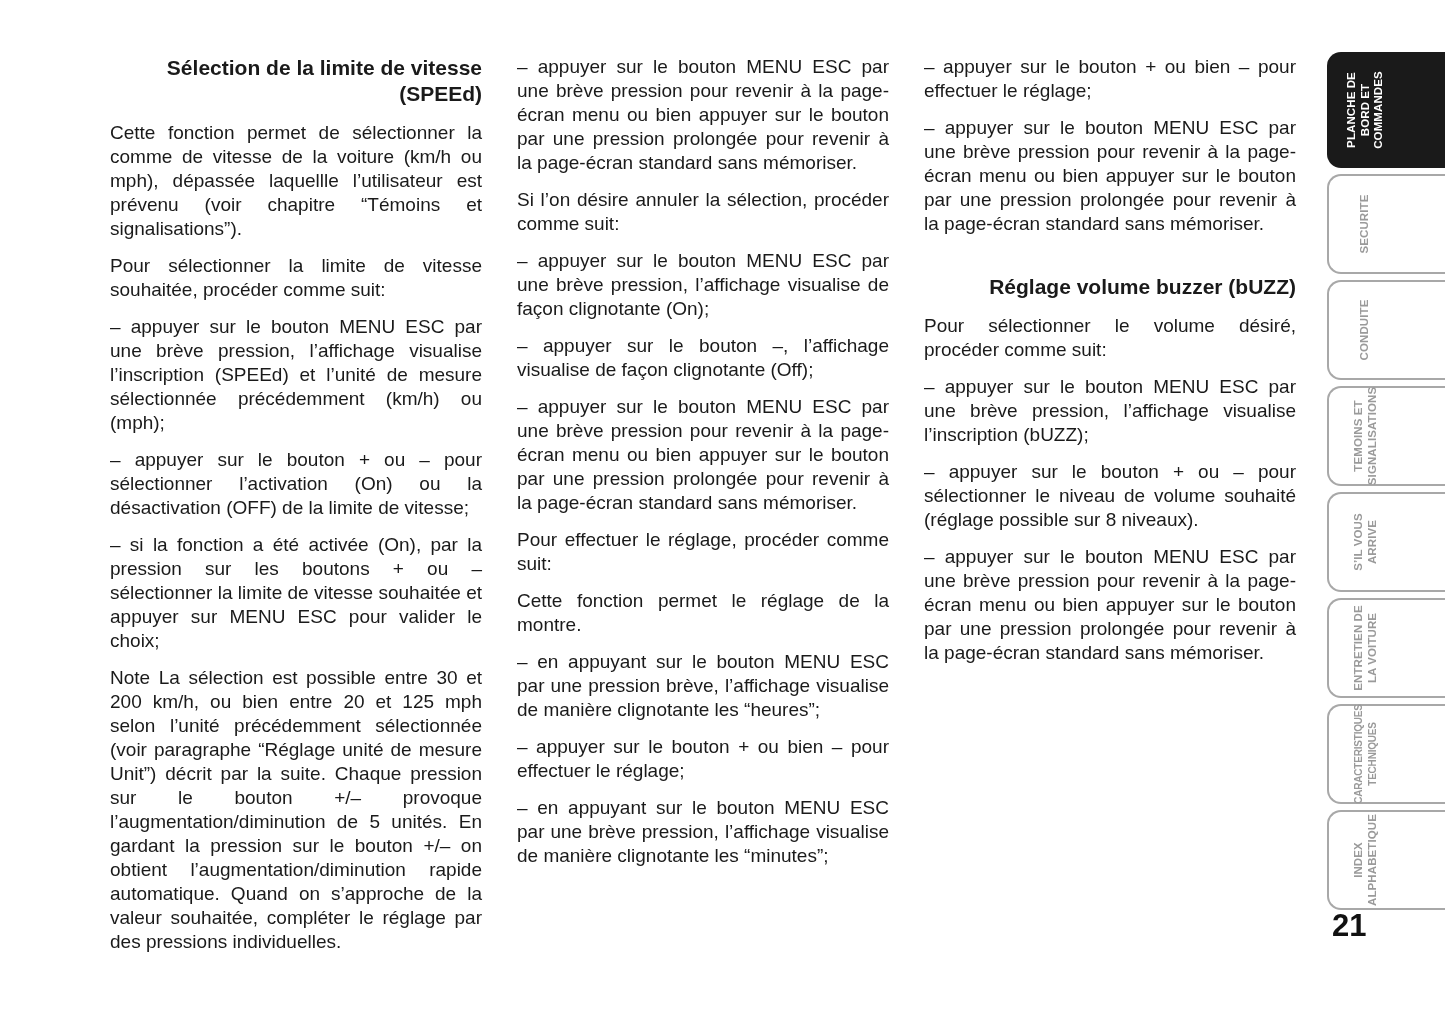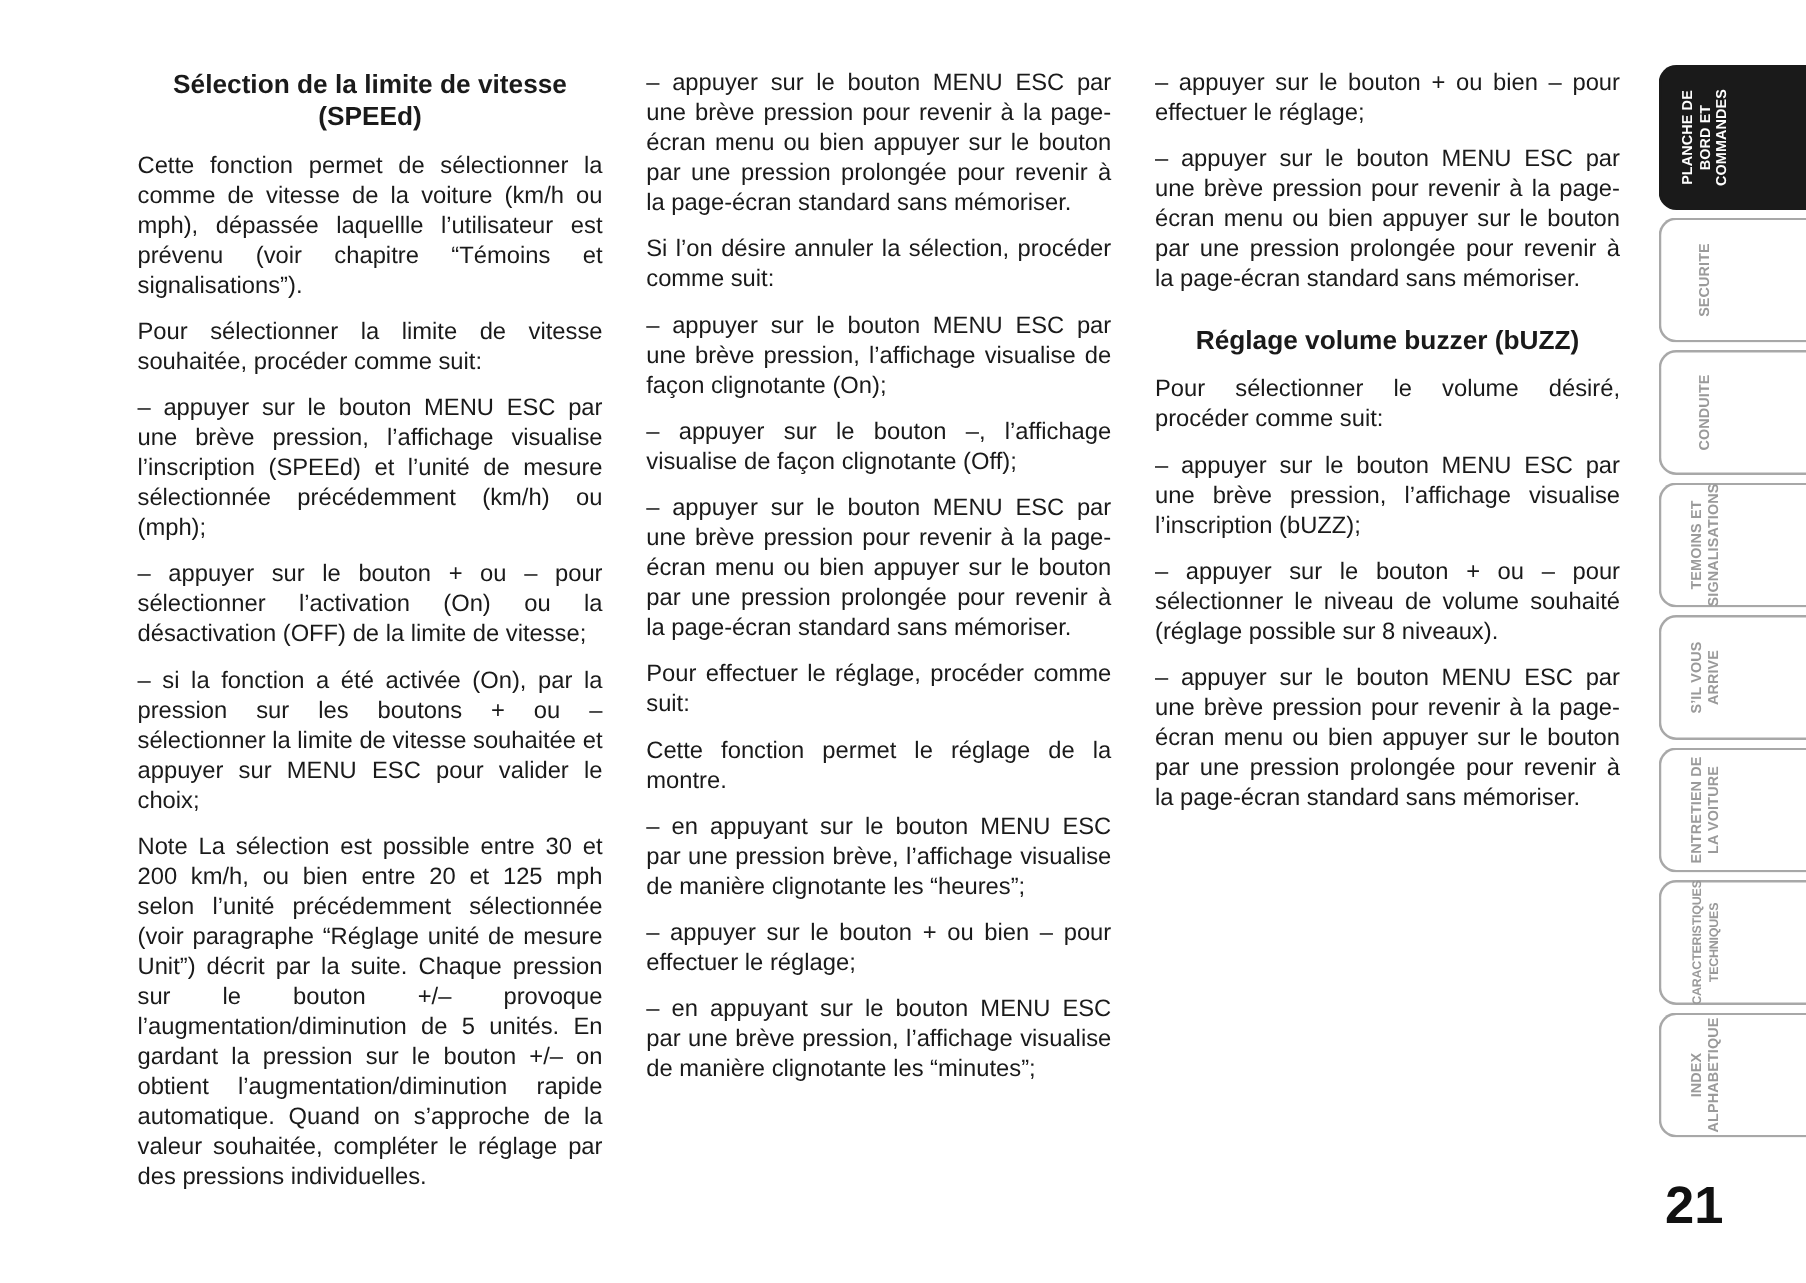--- a/index.html
+++ b/index.html
@@ -23,24 +23,24 @@
     width: 372px;
     font-size: 19px;
     line-height: 24px;
     text-align: justify;
   }
   .col p { margin: 0 0 13px 0; }
   .col h3 {
     font-size: 21px;
     line-height: 26px;
     margin: 0 0 14px 0;
-    text-align: center;
+    text-align: right;
     font-weight: 700;
   }
-  .col h3.mt { margin-top: 24px; }
+  .col h3.mt { margin-top: 38px; }
   .col b { font-weight: 400; }
 
   
   .sidebar {
     position: absolute;
     top: 52px;
     right: 0;
     width: 118px;
   }
   .tab {
@@ -70,22 +70,22 @@
     line-height: 13.5px;
     letter-spacing: 0.1px;
     color: #9a9a9a;
   }
   .tab-label.condensed { font-size: 10px; letter-spacing: -0.2px; }
   .tab.active .tab-label { color: #ffffff; }
 
   .page-number {
     position: absolute;
     left: 1332px;
-    top: 940px;
-    font-size: 42px;
+    top: 908px;
+    font-size: 31px;
     font-weight: 700;
     color: #111111;
   }
 </style>
 </head>
 <body>
 
 <div class="page">
 
   <main class="content">

